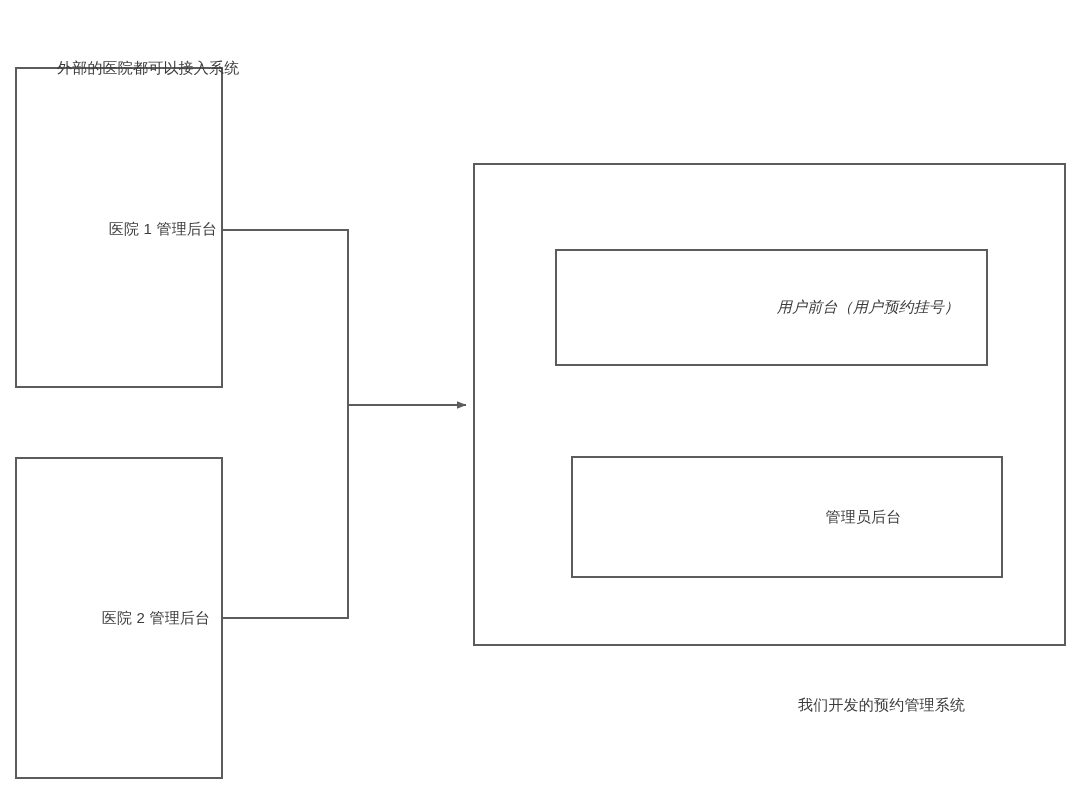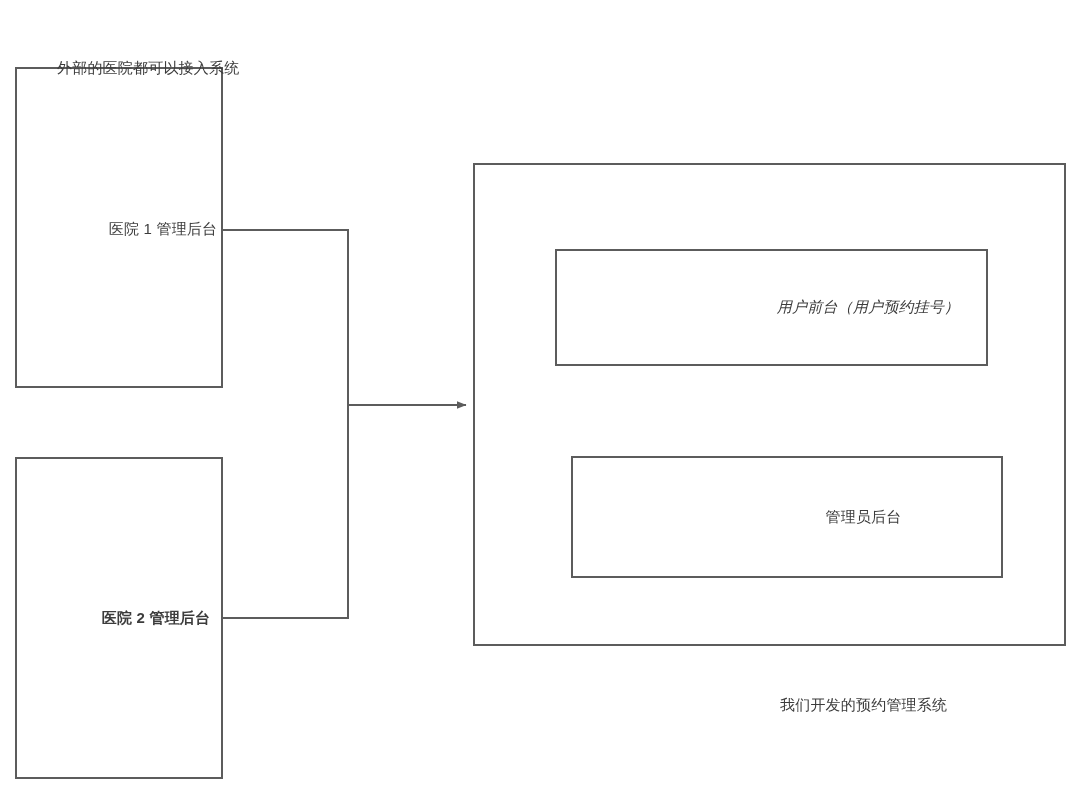--- a/index.html
+++ b/index.html
@@ -37,24 +37,24 @@
     position: absolute;
     font-size: 15px;
     line-height: 20px;
     color: #3c3c3c;
     white-space: nowrap;
     letter-spacing: 0.2px;
   }
   
   #label-top-note   { left: 57px;  top: 21px; margin-top: 37px; }
   #label-hospital-1 { left: 16px;  top: 219px; width: 206px; }
-  #label-hospital-2 { left: 16px;  top: 608px; width: 192px; font-weight: bold; }
+  #label-hospital-2 { left: 16px;  top: 608px; width: 192px; }
   #label-user-front { left: 574px; top: 297px; width: 500px; font-style: italic; }
   #label-admin-back { left: 572px; top: 507px; width: 495px; }
-  #label-bottom-caption { left: 780px; top: 695px; }
+  #label-bottom-caption { left: 798px; top: 695px; }
 </style>
 </head>
 <body>
 
 <svg id="diagram-canvas" viewBox="0 0 1080 797" xmlns="http://www.w3.org/2000/svg">
   <defs>
     <marker id="arrow-head" markerWidth="10" markerHeight="8" refX="9.5" refY="4" orient="auto" markerUnits="userSpaceOnUse">
       <path d="M0,0 L10,4 L0,8 z" fill="#5c5c5c"></path>
     </marker>
   </defs>

